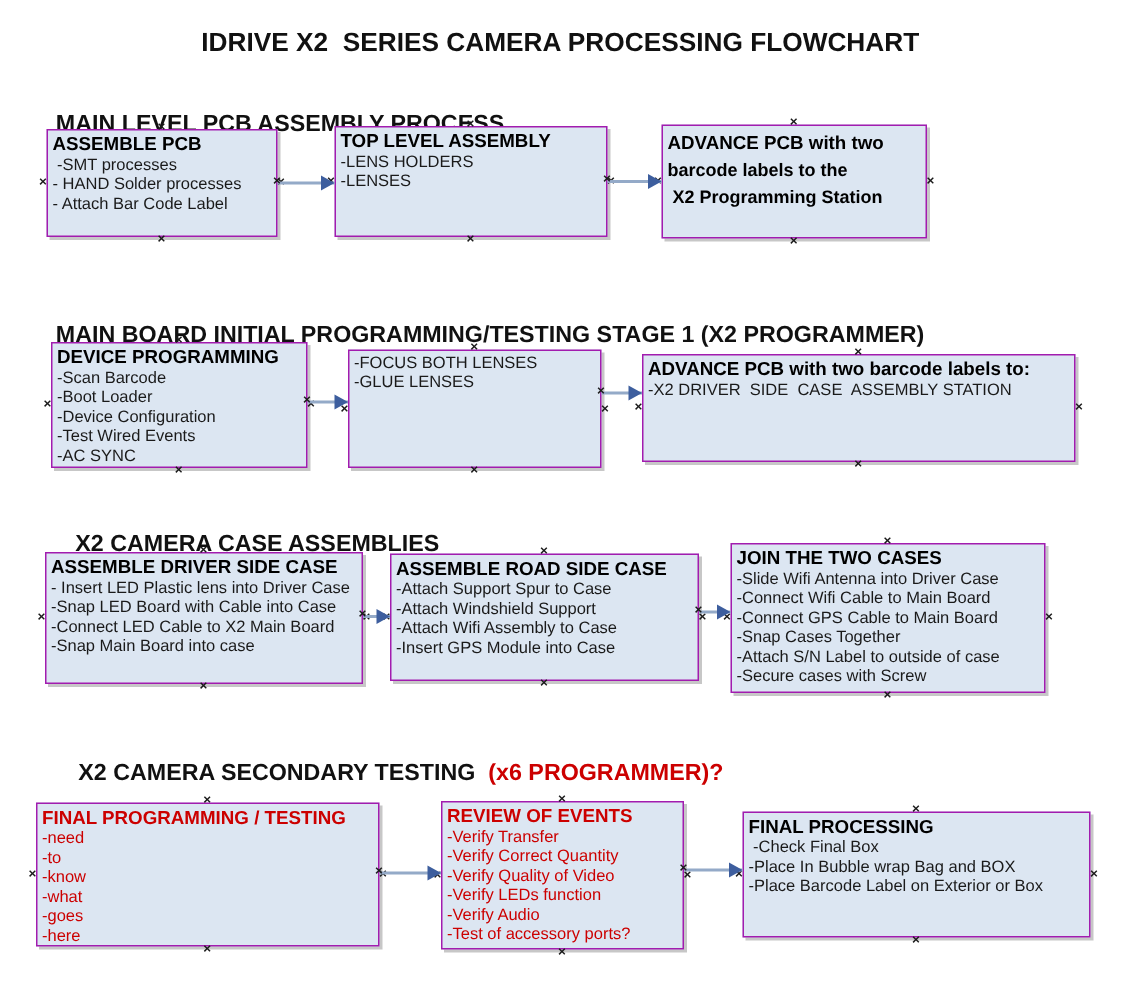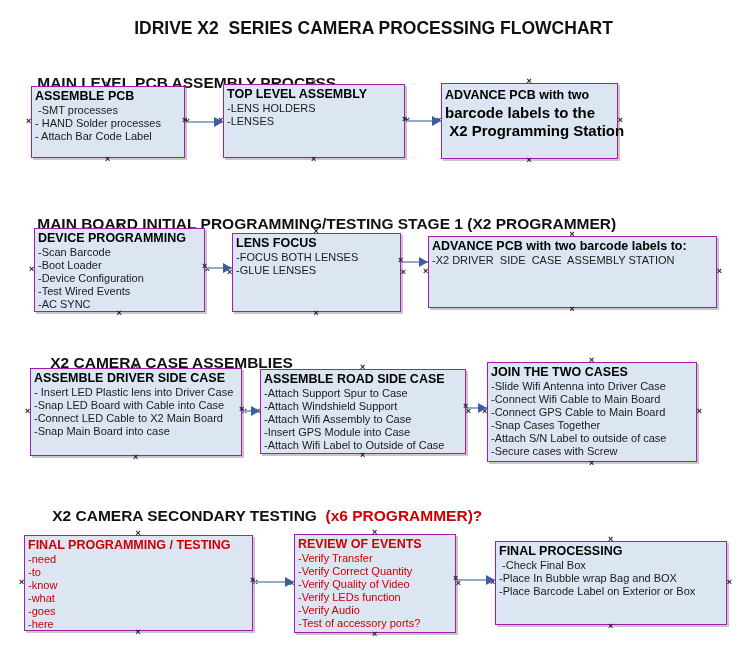--- a/index.html
+++ b/index.html
@@ -21,21 +21,21 @@
     padding:2px 1px 0 3px;box-sizing:border-box;
   }
   .box-title{
     font-size:12.5px;font-weight:bold;line-height:15px;white-space:pre;color:#000;
   }
   .box-line{
     font-size:11px;line-height:13px;white-space:pre;color:#1a1a1a;
   }
   .red-text .box-title,.red-text .box-line{color:#cc0000;}
   .all-bold .box-title{line-height:18px;}
-  .all-bold .box-line{font-weight:bold;font-size:15px;line-height:18px;color:#000;}
+  .all-bold .box-line{font-weight:bold;font-size:12px;line-height:18px;color:#000;}
   
   .cp{position:absolute;font-style:normal;font-size:9px;line-height:9px;color:#1a1a1a;}
   .cp::after{content:"\00d7";font-weight:bold;}
   .cp-t{top:-7px;left:50%;margin-left:-3px;}
   .cp-b{bottom:-7px;left:50%;margin-left:-3px;}
   .cp-l{left:-6px;top:50%;margin-top:-5px;}
   .cp-r{right:-6px;top:50%;margin-top:-5px;}
   
   .connector{position:absolute;height:2px;background:#94aac8;}
   .connector::before{ 
@@ -105,21 +105,20 @@
     <div class="box-line">-Device Configuration</div>
     <div class="box-line">-Test Wired Events</div>
     <div class="box-line">-AC SYNC</div>
   </div>
 
   <div class="box" style="left:232px;top:233px;width:169px;height:79px">
     <i class="cp cp-t"></i>
       <i class="cp cp-b"></i>
       <i class="cp cp-l"></i>
       <i class="cp cp-r"></i>
-    <div class="box-title">LENS FOCUS</div>
     <div class="box-line">-FOCUS BOTH LENSES</div>
     <div class="box-line">-GLUE LENSES</div>
   </div>
 
   <div class="box" style="left:428px;top:236px;width:289px;height:72px">
     <i class="cp cp-t"></i>
       <i class="cp cp-b"></i>
       <i class="cp cp-l"></i>
       <i class="cp cp-r"></i>
     <div class="box-title">ADVANCE PCB with two barcode labels to:</div>
@@ -141,21 +140,20 @@
   <div class="box" style="left:260px;top:369px;width:206px;height:85px">
     <i class="cp cp-t"></i>
       <i class="cp cp-b"></i>
       <i class="cp cp-l"></i>
       <i class="cp cp-r"></i>
     <div class="box-title">ASSEMBLE ROAD SIDE CASE</div>
     <div class="box-line">-Attach Support Spur to Case</div>
     <div class="box-line">-Attach Windshield Support</div>
     <div class="box-line">-Attach Wifi Assembly to Case</div>
     <div class="box-line">-Insert GPS Module into Case</div>
-    <div class="box-line">-Attach Wifi Label to Outside of Case</div>
   </div>
 
   <div class="box" style="left:487px;top:362px;width:210px;height:100px">
     <i class="cp cp-t"></i>
       <i class="cp cp-b"></i>
       <i class="cp cp-l"></i>
       <i class="cp cp-r"></i>
     <div class="box-title">JOIN THE TWO CASES</div>
     <div class="box-line">-Slide Wifi Antenna into Driver Case</div>
     <div class="box-line">-Connect Wifi Cable to Main Board</div>

